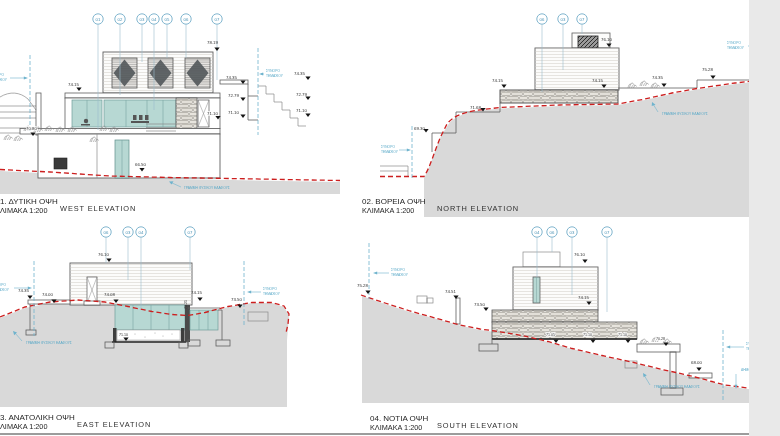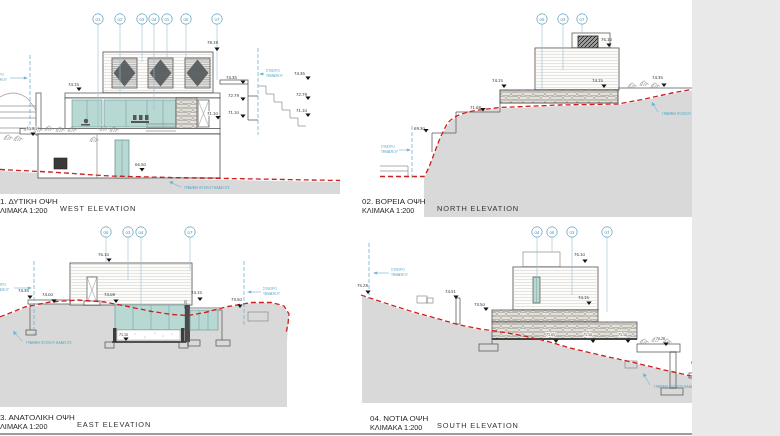--- a/index.html
+++ b/index.html
@@ -1,16 +1,16 @@
 <!DOCTYPE html>
 <html><head>
 <meta charset="utf-8">
 <style>
   html,body{margin:0;padding:0;background:#e9e9e9;}
-  .sheet{position:relative;width:692px;height:436px;background:#ffffff;overflow:hidden;
+  .sheet{position:relative;width:749px;height:436px;background:#ffffff;overflow:hidden;
          font-family:"Liberation Sans",sans-serif;}
   svg{display:block;}
   svg text{font-family:"Liberation Sans",sans-serif;}
   .lvl{font-size:4.4px;fill:#333;}
   .lvlsm{font-size:3.6px;fill:#333;}
   .mk{font-size:4.3px;fill:#4a92b4;text-anchor:middle;}
   .ann{font-size:3.3px;fill:#57a8c7;}
   .ttl1{font-size:8px;fill:#1e1e1e;}
   .ttl2{font-size:7.3px;fill:#1e1e1e;}
   .ttlEN{font-size:7.4px;fill:#2e2e2e;letter-spacing:0.9px;}

